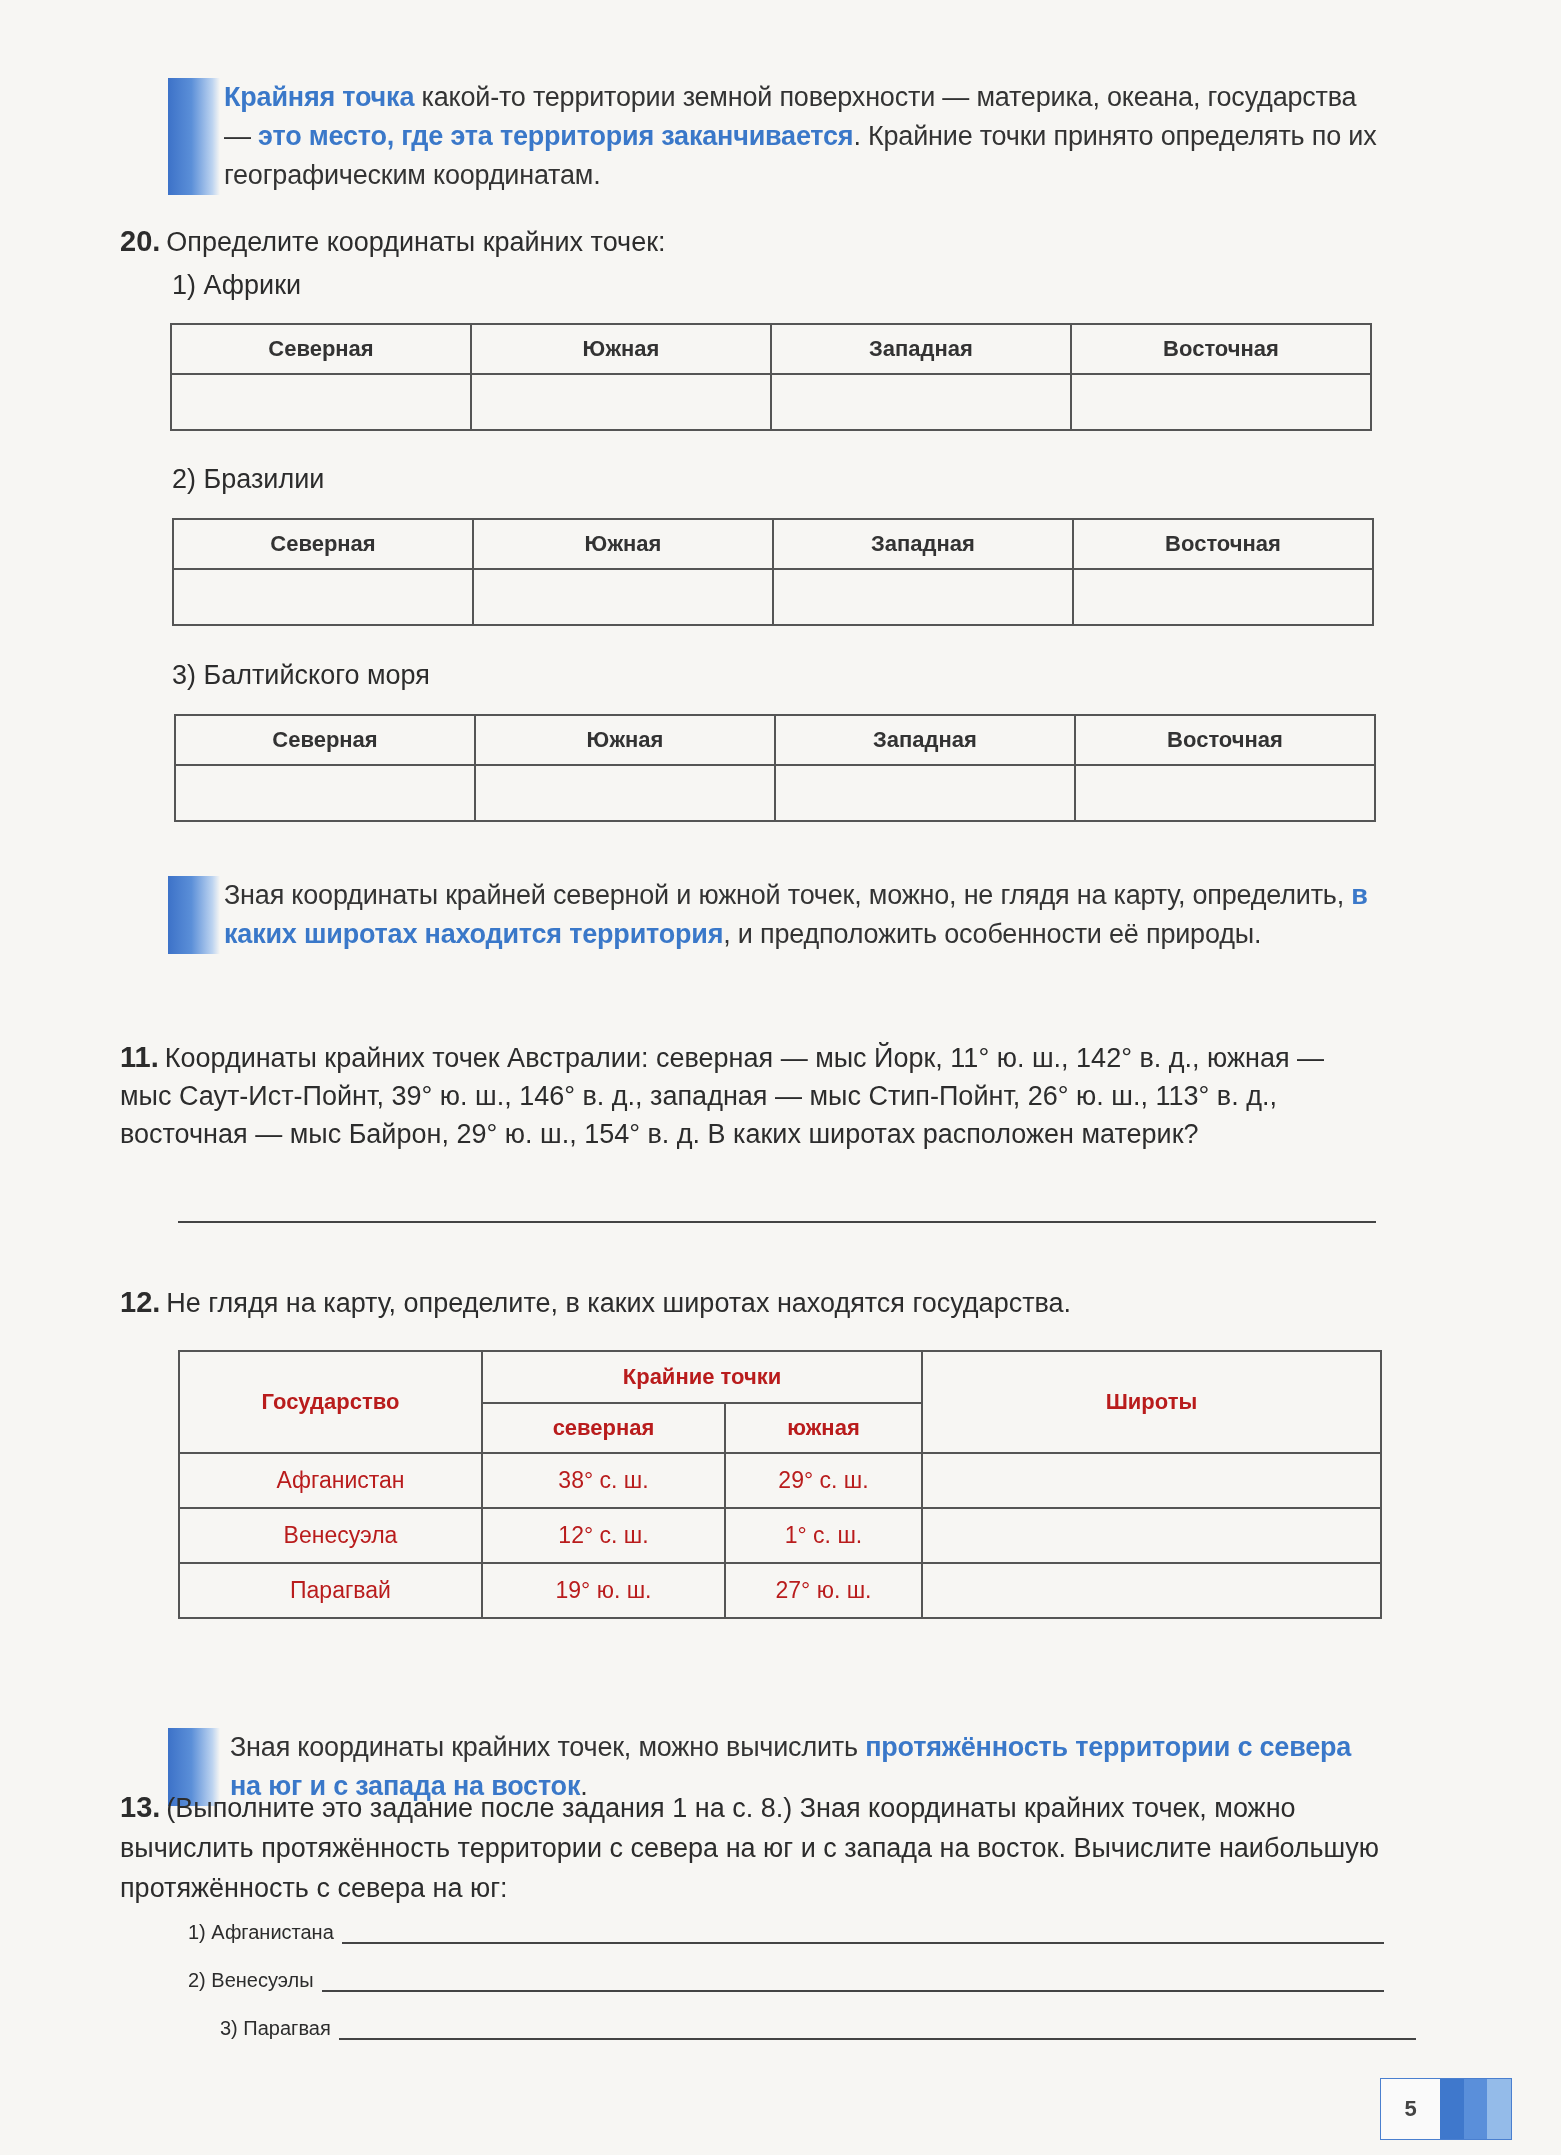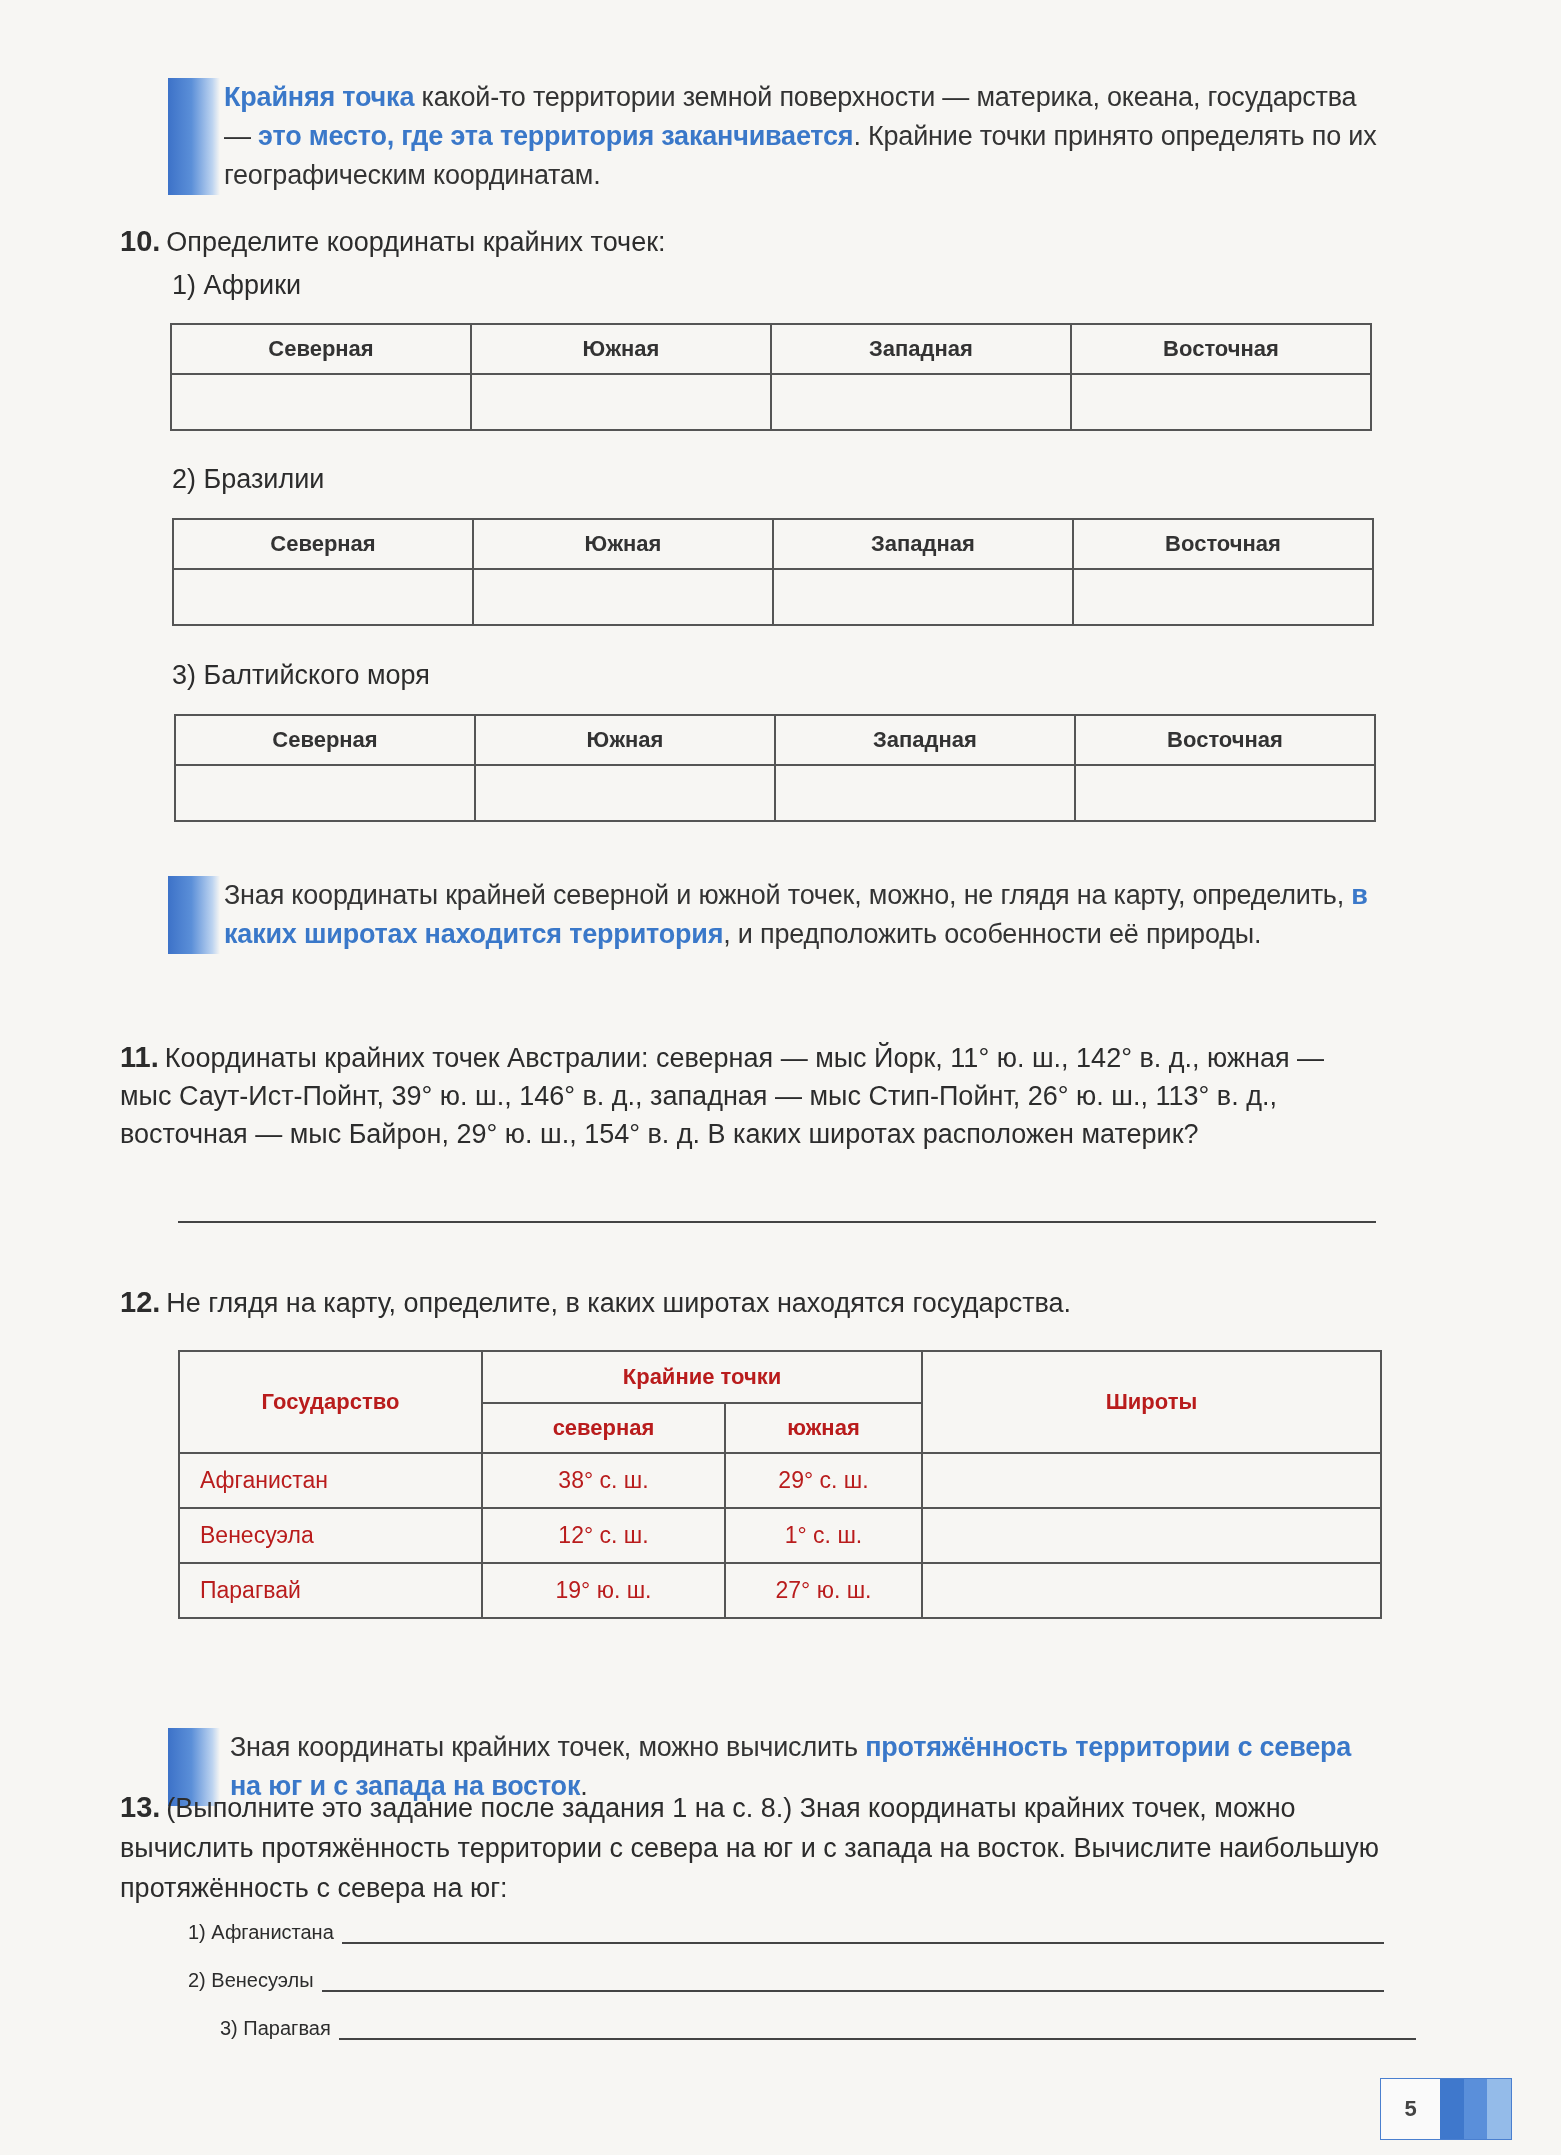--- a/index.html
+++ b/index.html
@@ -45,21 +45,21 @@
   table.states {
     position: absolute; left: 178px; top: 1350px; width: 1202px;
     border-collapse: collapse; table-layout: fixed;
     border: 2.5px solid #444;
   }
   table.states th, table.states td {
     border: 2px solid #555; font-size: 23px; color: #b91c1c;
   }
   table.states th { font-weight: bold; text-align: center; font-size: 22px; }
   table.states td { height: 55px; }
-  table.states td.state { text-align: left; padding-left: 20px; }
+  table.states td.state { text-align: center; padding-left: 20px; }
   table.states td.val { text-align: center; }
   .answer-line {
     position: absolute; height: 0; border-bottom: 2px solid #444;
   }
   .list-item {
     position: absolute; left: 188px; font-size: 20px; color: #2c2c2c;
     display: flex; align-items: flex-end;
   }
   .list-item .fill { flex: 1; border-bottom: 2px solid #444; margin-left: 8px; height: 24px; }
   .pagebox {
@@ -78,21 +78,21 @@
 <body>
 
 <div class="callout" style="top:78px;">
   <div class="bar"></div>
   <div class="text">
     <span class="hl">Крайняя точка</span><span> какой-то территории земной поверхности — материка, океана, государства — </span><span class="hl">это место, где эта территория заканчивается</span><span>. Крайние точки принято определять по их географическим координатам.</span>
   </div>
 </div>
 
 <div class="task" style="top:222px;">
-  <span class="num">10.</span><span>Определите координаты крайних точек:</span>
+  <span class="num">20.</span><span>Определите координаты крайних точек:</span>
 </div>
 
 <div class="sub-label" style="top:270px;">1)  Африки</div>
 <table class="coords" style="left:170px; top:323px; width:1202px;">
   <tbody>
       <tr>
     <th>Северная</th>
     <th>Южная</th>
     <th>Западная</th>
     <th>Восточная</th>

